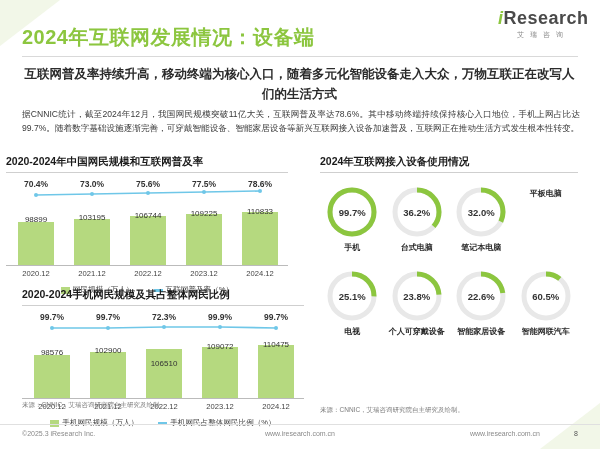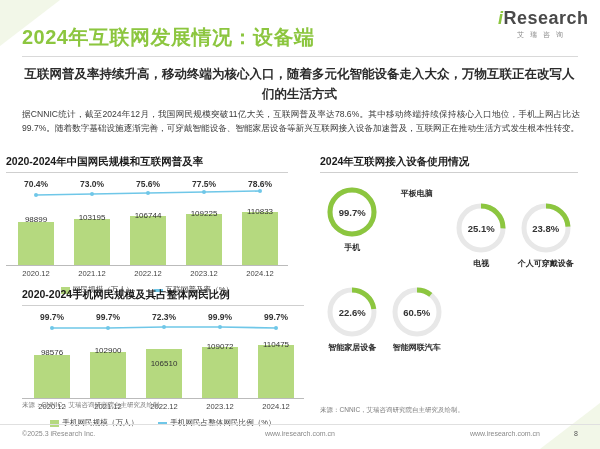--- a/index.html
+++ b/index.html
@@ -268,21 +268,41 @@
           <div class="donut-wrap">
             <svg width="54" height="54" viewBox="0 0 54 54">
               <circle cx="27" cy="27" r="22" fill="none" stroke="#e8e8e8" stroke-width="5"></circle>
               <circle cx="27" cy="27" r="22" fill="none" stroke="#8cc63f" stroke-width="5" stroke-dasharray="137.8 138.2" stroke-dashoffset="0" transform="rotate(-90 27 27)"></circle>
             </svg>
             <div class="val">99.7%</div>
           </div>
           <div class="donut-label">手机</div>
         </div>
 
-
+        <div class="donut-cell">
+          <div class="donut-wrap">
+            <svg width="54" height="54" viewBox="0 0 54 54">
+              <circle cx="27" cy="27" r="22" fill="none" stroke="#e8e8e8" stroke-width="5"></circle>
+              <circle cx="27" cy="27" r="22" fill="none" stroke="#8cc63f" stroke-width="5" stroke-dasharray="50.0 88.2" transform="rotate(-90 27 27)"></circle>
+            </svg>
+            <div class="val">36.2%</div>
+          </div>
+          <div class="donut-label">台式电脑</div>
+        </div>
+
+        <div class="donut-cell">
+          <div class="donut-wrap">
+            <svg width="54" height="54" viewBox="0 0 54 54">
+              <circle cx="27" cy="27" r="22" fill="none" stroke="#e8e8e8" stroke-width="5"></circle>
+              <circle cx="27" cy="27" r="22" fill="none" stroke="#8cc63f" stroke-width="5" stroke-dasharray="44.2 94.0" transform="rotate(-90 27 27)"></circle>
+            </svg>
+            <div class="val">32.0%</div>
+          </div>
+          <div class="donut-label">笔记本电脑</div>
+        </div>
 
         <div class="donut-cell">
           <div class="donut-label">平板电脑</div>
         </div>
 
         <div class="donut-cell" style="margin-top:16px;">
           <div class="donut-wrap">
             <svg width="54" height="54" viewBox="0 0 54 54">
               <circle cx="27" cy="27" r="22" fill="none" stroke="#e8e8e8" stroke-width="5"></circle>
               <circle cx="27" cy="27" r="22" fill="none" stroke="#8cc63f" stroke-width="5" stroke-dasharray="34.7 103.5" transform="rotate(-90 27 27)"></circle>

